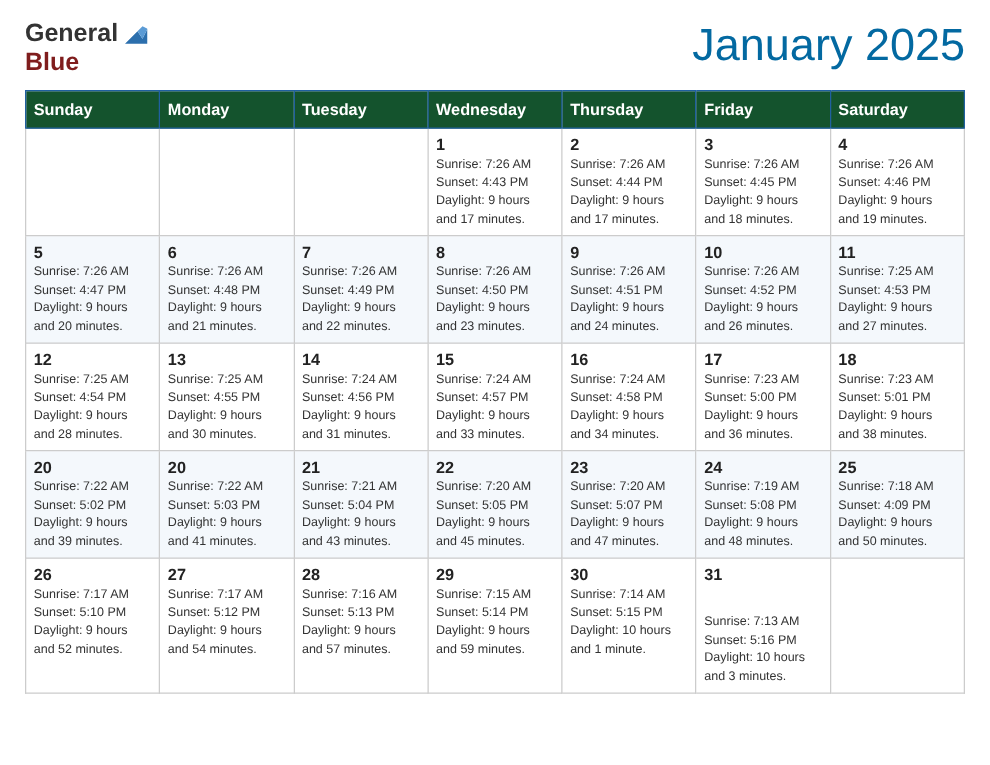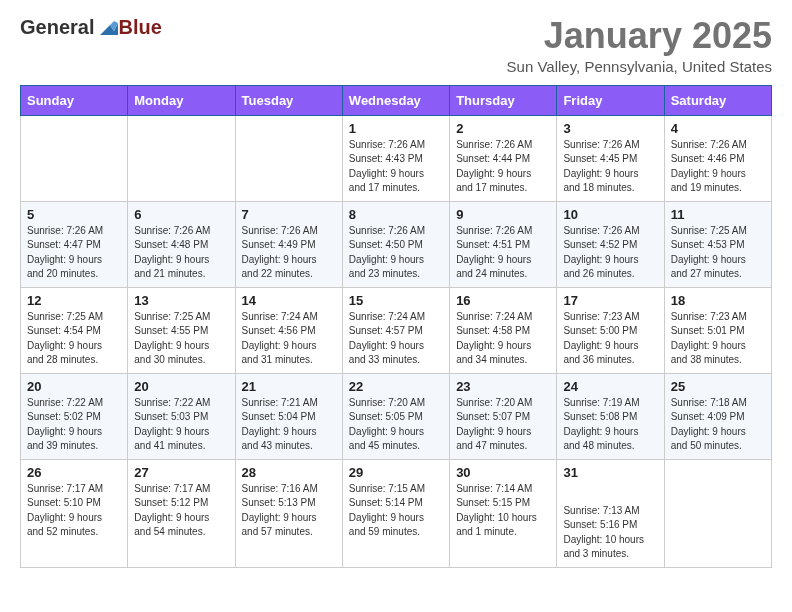--- a/index.html
+++ b/index.html
@@ -11,21 +11,21 @@
       padding: 16px 20px;
     }
     .header {
       display: flex;
       align-items: flex-start;
       justify-content: space-between;
       margin-bottom: 10px;
     }
     .logo {
       display: flex;
-      flex-direction: row;
+      flex-direction: column;
       align-items: flex-start;
     }
     .logo-text {
       display: flex;
       align-items: center;
     }
     .logo-general {
       font-size: 20px;
       font-weight: bold;
       color: #333;
@@ -38,36 +38,36 @@
     .logo-icon {
       width: 22px;
       height: 22px;
       margin-left: 2px;
     }
     .title-block {
       text-align: right;
     }
     .month-title {
       font-size: 36px;
-      font-weight: bold;
-      color: #737373;
+      font-weight: normal;
+      color: #0369a1;
       line-height: 1.1;
     }
     .subtitle {
       font-size: 15px;
       color: #555;
       margin-top: 2px;
     }
     .calendar {
       width: 100%;
       border-collapse: collapse;
       border: 1px solid #ccc;
     }
     .calendar th {
-      background-color: #8b5cf6;
+      background-color: #14532d;
       color: #fff;
       font-size: 13px;
       font-weight: bold;
       padding: 7px 6px;
       text-align: left;
       border: 1px solid #2060a0;
     }
     .calendar td {
       vertical-align: top;
       padding: 5px 6px;
@@ -106,21 +106,20 @@
       <span class="logo-general">General</span>
       <svg class="logo-icon" viewBox="0 0 22 22" xmlns="http://www.w3.org/2000/svg">
         <polygon points="4,18 14,8 18,14 22,6 22,18" fill="#2c6fad"></polygon>
         <polygon points="14,8 18,4 22,6 18,14" fill="#5b9bd5"></polygon>
       </svg>
     </div>
     <span class="logo-blue">Blue</span>
   </div>
   <div class="title-block">
     <div class="month-title">January 2025</div>
-    <div class="subtitle">Sun Valley, Pennsylvania, United States</div>
   </div>
 </div>
 
 <table class="calendar">
   <thead>
     <tr>
     <th>Sunday</th>
         <th>Monday</th>
         <th>Tuesday</th>
         <th>Wednesday</th>

